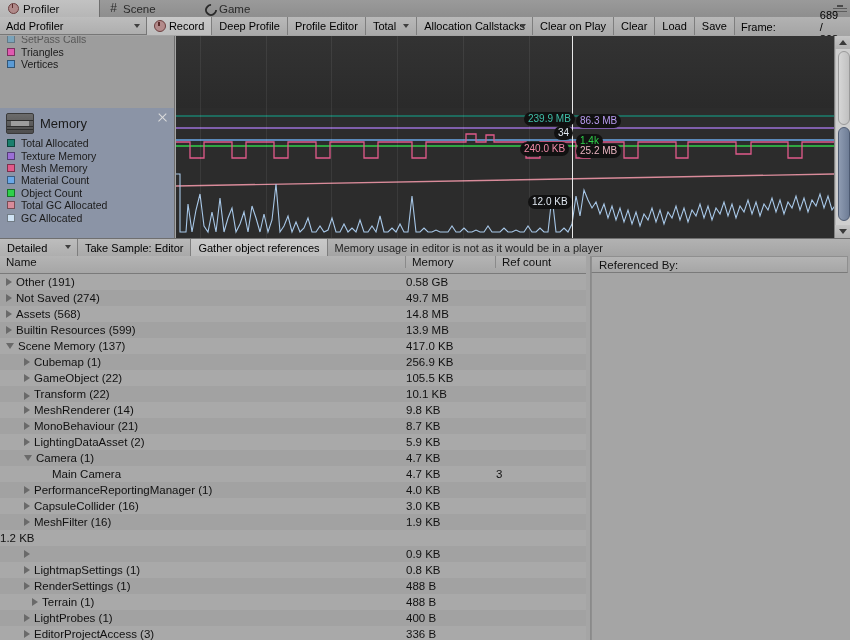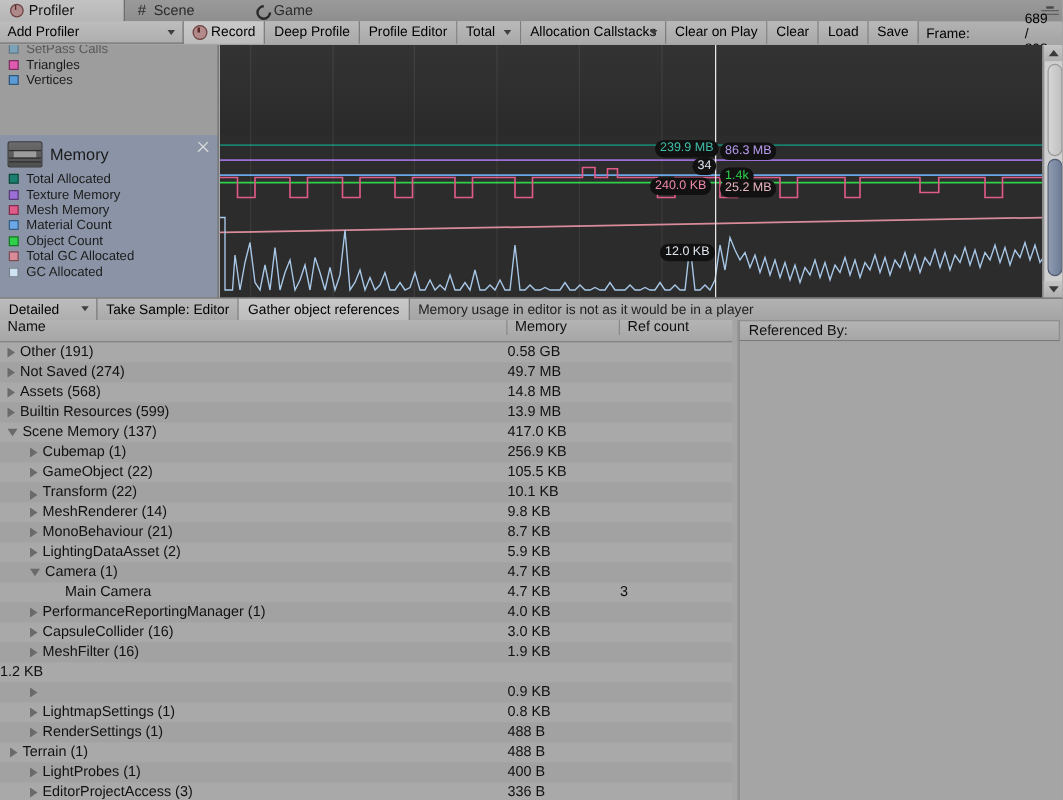--- a/index.html
+++ b/index.html
@@ -567,21 +567,21 @@
           </div>
           <div class="row odd">
             <div class="c-name" style="padding-left: 24px;">
               <span class="tri closed"></span>
               <span>RenderSettings (1)</span>
             </div>
             <div class="c-mem">488 B</div>
             <div class="c-ref"></div>
           </div>
           <div class="row even">
-            <div class="c-name" style="padding-left: 8px;">
+            <div class="c-name" style="padding-left: 32px;">
               <span class="tri closed"></span>
               <span>Terrain (1)</span>
             </div>
             <div class="c-mem">488 B</div>
             <div class="c-ref"></div>
           </div>
           <div class="row odd">
             <div class="c-name" style="padding-left: 24px;">
               <span class="tri closed"></span>
               <span>LightProbes (1)</span>

